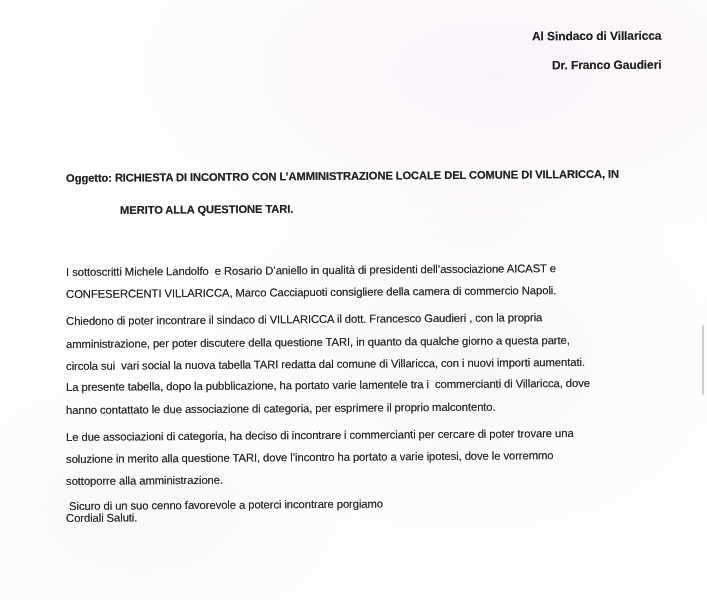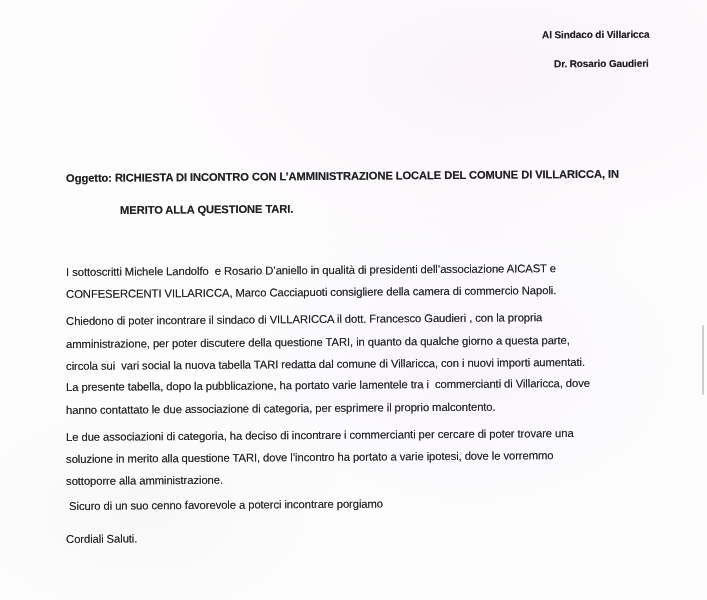--- a/index.html
+++ b/index.html
@@ -29,24 +29,24 @@
     background: rgba(120,110,120,0.35);
     border-radius: 1px;
   }
   .txt {
     position: absolute;
     white-space: pre;
     text-shadow: 0 0 0.5px rgba(25,25,28,0.55);
     letter-spacing: -0.1px;
   }
   .recipient-line {
-    right: 58px;
+    right: 46px;
     text-align: right;
     font-weight: bold;
-    font-size: 10px;
+    font-size: 12px;
     transform: rotate(-0.25deg);
   }
   .recipient-1 { top: 29px; }
   .recipient-2 { top: 58px; }
   .subject-line {
     left: 66px;
     font-weight: bold;
     font-size: 11.2px;
     transform: rotate(-0.45deg);
     transform-origin: 0 0;
@@ -58,21 +58,21 @@
     font-size: 11.3px;
     transform: rotate(-0.45deg);
     transform-origin: 0 0;
   }
   
   .p1-l0 { top: 266px; } .p1-l1 { top: 288px; }
   .p2-l0 { top: 315px; } .p2-l1 { top: 338px; } .p2-l2 { top: 360px; }
   .p3-l0 { top: 381px; } .p3-l1 { top: 404px; }
   .p4-l0 { top: 431px; } .p4-l1 { top: 453px; } .p4-l2 { top: 475px; }
   .closing-line { top: 500px; left: 69px; }
-  .salutation-line { top: 533px; left: 66px; text-align: center; }
+  .salutation-line { top: 512px; left: 66px; text-align: center; }
   .dateline {
     top: 588px;
     left: 84px;
     font-size: 11.5px;
     transform: rotate(-0.3deg);
   }
   .signature-block {
     position: absolute;
     left: 448px;
     top: 540px;
@@ -96,21 +96,21 @@
   }
 </style>
 </head>
 <body>
 
 <div class="page">
 
   <div class="scan-edge"></div>
 
   <div class="txt recipient-line recipient-1">Al Sindaco di Villaricca</div>
-  <div class="txt recipient-line recipient-2">Dr. Rosario Gaudieri</div>
+  <div class="txt recipient-line recipient-2">Dr. Franco Gaudieri</div>
 
   <div class="txt subject-line subject-1">Oggetto: RICHIESTA DI INCONTRO CON L’AMMINISTRAZIONE LOCALE DEL COMUNE DI VILLARICCA, IN</div>
   <div class="txt subject-line subject-2">MERITO ALLA QUESTIONE TARI.</div>
 
   <div class="txt body-line p1-l0">I sottoscritti Michele Landolfo  e Rosario D’aniello in qualità di presidenti dell’associazione AICAST e</div>
   <div class="txt body-line p1-l1">CONFESERCENTI VILLARICCA, Marco Cacciapuoti consigliere della camera di commercio Napoli.</div>
 
   <div class="txt body-line p2-l0">Chiedono di poter incontrare il sindaco di VILLARICCA il dott. Francesco Gaudieri , con la propria</div>
   <div class="txt body-line p2-l1">amministrazione, per poter discutere della questione TARI, in quanto da qualche giorno a questa parte,</div>
   <div class="txt body-line p2-l2">circola sui  vari social la nuova tabella TARI redatta dal comune di Villaricca, con i nuovi importi aumentati.</div>

